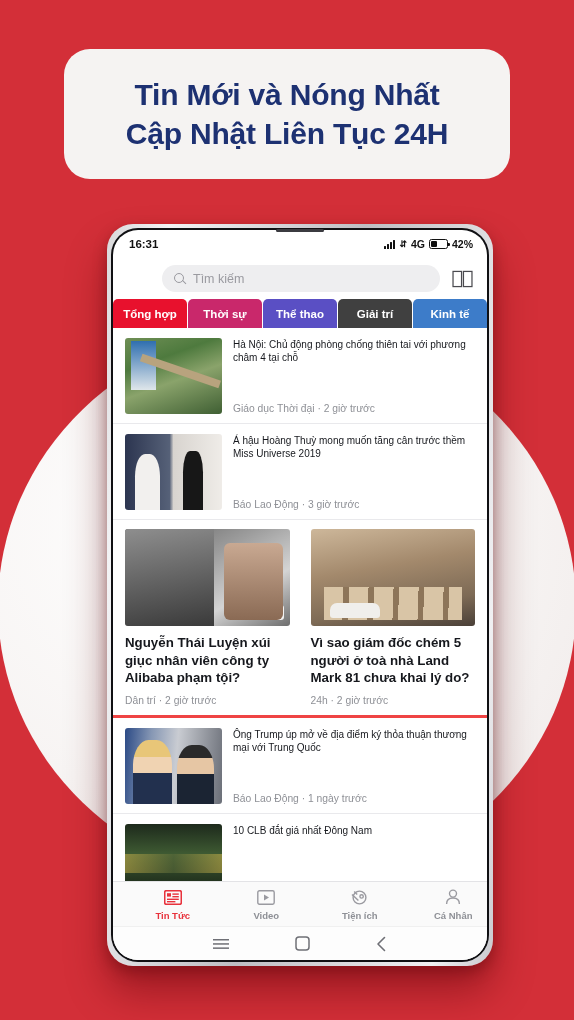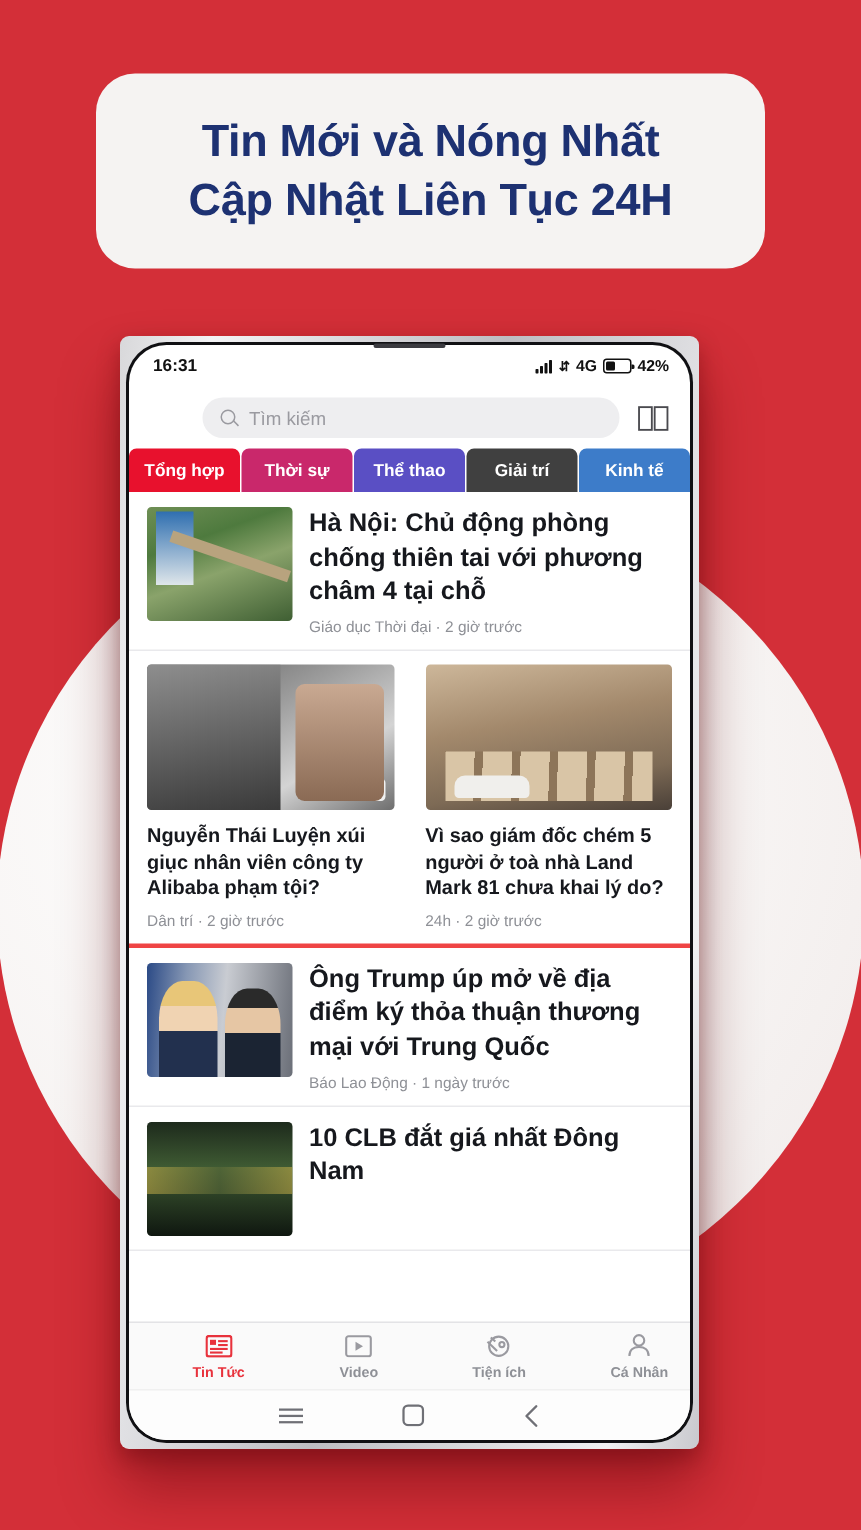--- a/index.html
+++ b/index.html
@@ -36,23 +36,23 @@
     font-size:30px;
     font-weight:bold;
     letter-spacing:-0.2px;
     line-height:1.18;
     white-space:nowrap;
   }
 
   
   .phone{
     position:absolute;
-    left:80px; top:224px;
+    left:107px; top:224px;
     width:386px; height:742px;
-    border-radius:6px;
+    border-radius:26px;
     background:linear-gradient(100deg,#d8d8da 0%,#f3f3f5 12%,#bdbdc2 50%,#f0f0f2 88%,#c9c9ce 100%);
     padding:4px;
     box-shadow:0 26px 40px rgba(90,0,8,.45), 0 6px 14px rgba(80,0,6,.35);
   }
   .phone-inner{
     position:relative;
     width:100%; height:100%;
     border-radius:27px;
     background:#101013;
     padding:2px;
@@ -144,21 +144,21 @@
     display:flex; gap:11px;
     padding:10px 12px 9px 12px;
     border-bottom:1px solid #e9e9ec;
   }
   .thumb{
     flex:0 0 97px; width:97px; height:76px;
     border-radius:3px; overflow:hidden; position:relative;
   }
   .art-body{ flex:1; min-width:0; display:flex; flex-direction:column; }
   .art-title{
-    font-size:17px; line-height:1.33; color:#16181d; font-weight:bold;
+    font-size:10px; line-height:1.33; color:#16181d; font-weight:normal;
   }
   .art-meta{
     margin-top:auto; padding-top:7px;
     font-size:10.3px; color:#8e9096;
   }
 
   
   .grid{ display:flex; gap:1px; border-bottom:3px solid #ef4444; }
   .gcard{ flex:1; min-width:0; padding:9px 10px 9px 12px; }
   .gcard:last-child{ padding:9px 12px 9px 10px; }
@@ -291,20 +291,27 @@
       <div class="feed">
 
         <div class="article">
           <div class="thumb im-storm"></div>
           <div class="art-body">
             <div class="art-title">Hà Nội: Chủ động phòng chống thiên tai với phương châm 4 tại chỗ</div>
             <div class="art-meta">Giáo dục Thời đại · 2 giờ trước</div>
           </div>
         </div>
 
+        <div class="article">
+          <div class="thumb im-miss"></div>
+          <div class="art-body">
+            <div class="art-title">Á hậu Hoàng Thuỳ mong muốn tăng cân trước thềm Miss Universe 2019</div>
+            <div class="art-meta">Báo Lao Động · 3 giờ trước</div>
+          </div>
+        </div>
 
         <div class="grid">
           <div class="gcard">
             <div class="gthumb im-court">
               <div class="cbadge">
                 <svg viewBox="0 0 12 12">
                   <path d="M1 1h10v7H6l-3 3V8H1z" fill="none" stroke="#444" stroke-width="1.2"></path>
                 </svg>
                 <span>1</span>
               </div>

